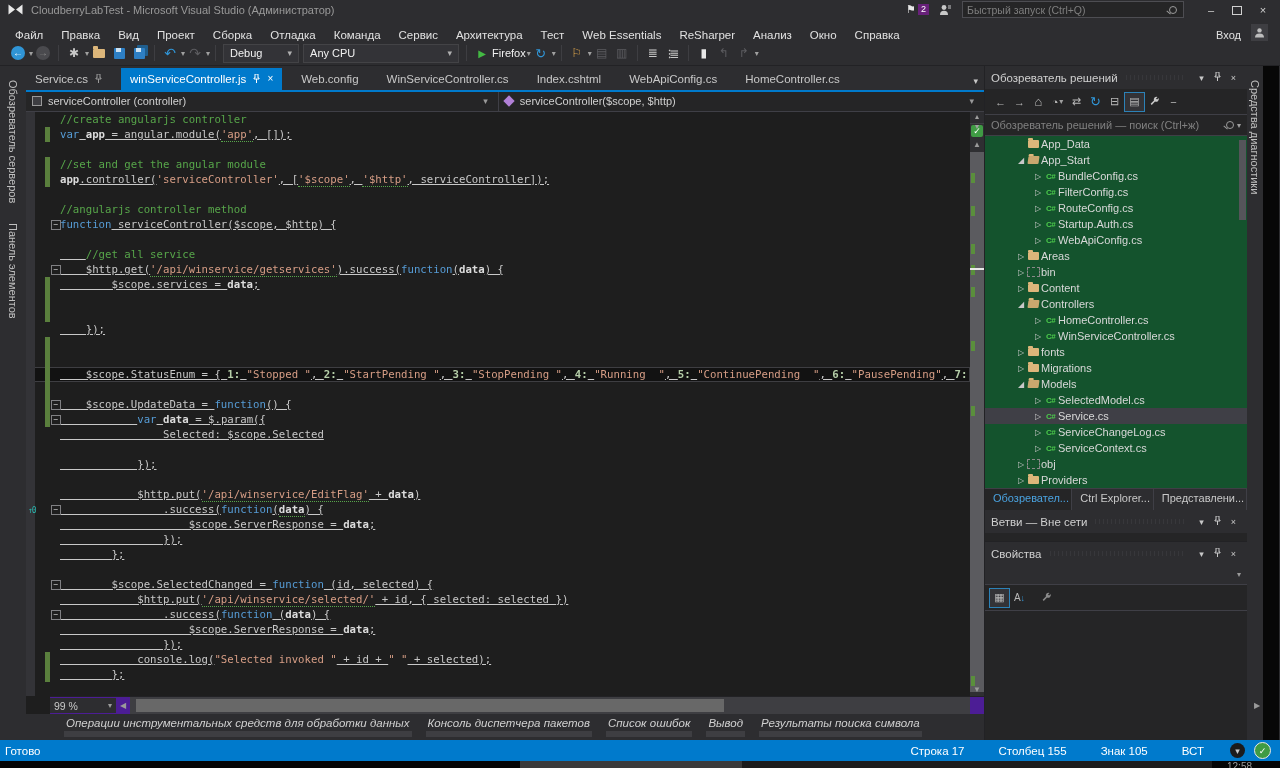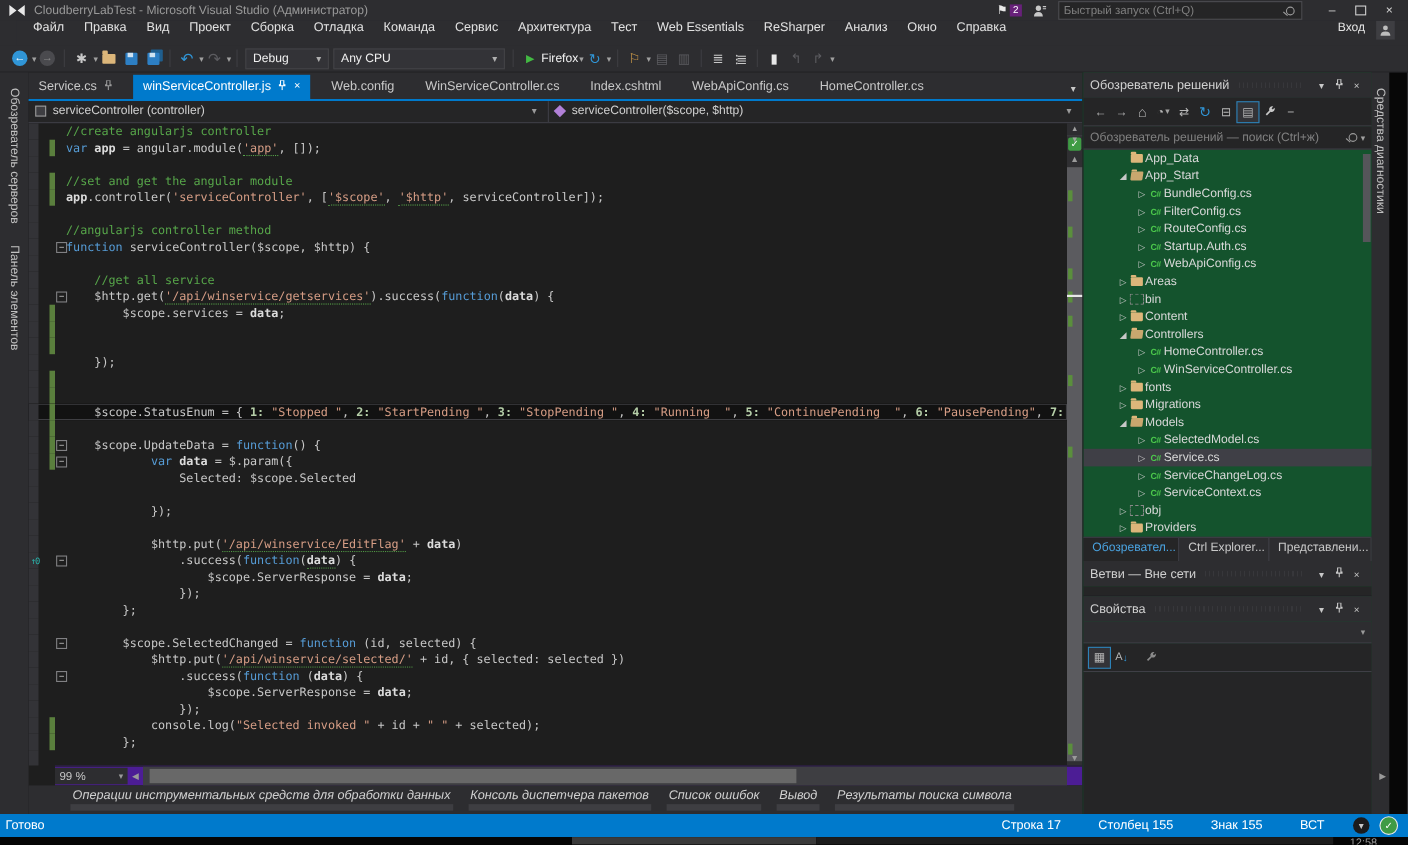--- a/index.html
+++ b/index.html
@@ -17,21 +17,21 @@
   .person{margin-right:10px;}
   .quick{width:212px;height:15px;background:#252526;border:1px solid #4d4d52;display:flex;align-items:center;padding:0 4px;color:#7f7f7f;}
   .quick .ph{flex:1;font-size:10.5px;}
   .mag{width:6px;height:6px;border:1.4px solid #9a9a9a;border-radius:50%;position:relative;margin-right:2px;}
   .mag:after{content:"";position:absolute;left:-4px;top:5px;width:5px;height:1.4px;background:#9a9a9a;transform:rotate(40deg);}
   .winbtns{display:flex;margin-left:14px;}
   .winbtn{width:26px;text-align:center;color:#d0d0d0;font-size:11px;cursor:default;}
   .restore-glyph{display:inline-block;width:8px;height:7px;border:1px solid #d0d0d0;position:relative;top:1px;}
 
   
-  .menubar{height:22px;display:flex;align-items:flex-start;padding:0 6px;background:#2d2d30;color:#e1e1e1;margin-left:15px;}
+  .menubar{height:22px;display:flex;align-items:flex-end;padding:0 6px;background:#2d2d30;color:#e1e1e1;}
   .menu-item{padding:0 9px;font-size:11.5px;white-space:nowrap;}
   .menubar .tb-spacer{flex:1;}
   .signin{padding:0 10px;}
   .avatarbox{width:17px;height:17px;background:#3e3e42;display:flex;align-items:center;justify-content:center;margin-right:6px;}
 
   
   .toolbar{height:24px;display:flex;align-items:center;padding:0 8px;background:#2d2d30;border-bottom:1px solid #222225;}
   .tico{display:inline-flex;align-items:center;justify-content:center;width:20px;height:20px;font-size:12px;color:#c8c8c8;}
   .circ{width:14px;height:14px;border-radius:50%;background:#3095d6;color:#fff;font-size:10px;line-height:14px;text-align:center;}
   .circ.dim{background:#4a4a4e;color:#8a8a8a;}
@@ -73,21 +73,21 @@
   .code{flex:1;overflow:hidden;position:relative;}
   .line{display:flex;height:15px;line-height:15px;font-family:"DejaVu Sans Mono",monospace;font-size:10.7px;white-space:pre;position:relative;}
   .line.cur{background:#121212;box-shadow:inset 0 0 0 1px #3e3e42;}
   .gut{width:34px;flex:none;position:relative;}
   .gut:before{content:"";position:absolute;left:0;top:0;bottom:0;width:9px;background:#333337;}
   .chgbar{position:absolute;left:19px;top:0;bottom:0;width:5px;background:#5a7f3d;}
   .foldbox{position:absolute;left:25px;top:3px;width:8px;height:8px;border:1px solid #808083;background:#1e1e1e;color:#c8c8c8;
     font-size:8px;line-height:7px;text-align:center;font-family:"DejaVu Sans Mono",monospace;}
   .mgn-ico{position:absolute;left:2px;top:1px;color:#2ab5ad;font-size:8px;letter-spacing:-1px;}
   .ltxt{flex:1;overflow:hidden;}
-  .p{color:#c8c8c8;} .c{color:#57a64a;} .k{color:#569cd6;} .s{color:#d69d85;}
+  .p{color:#c8c8c8;text-decoration:underline;} .c{color:#57a64a;} .k{color:#569cd6;} .s{color:#d69d85;}
   .q{color:#d69d85;border-bottom:1px dotted #57a64a;}
   .b{color:#dcdcdc;font-weight:bold;}
   .bq{color:#dcdcdc;font-weight:bold;border-bottom:1px dotted #57a64a;}
   .n{color:#b5cea8;font-weight:bold;}
 
   
   .vscroll{width:14px;flex:none;background:#2f2f32;position:relative;}
   .vs-split{height:11px;background:#2d2d30;border-bottom:1px solid #3e3e42;text-align:center;color:#a0a0a0;font-size:8px;line-height:10px;}
   .vs-check{width:12px;height:12px;margin:1px auto;background:#3f9b44;border-radius:2px;color:#fff;font-size:9px;line-height:12px;text-align:center;}
   .vs-arr{position:absolute;left:0;width:14px;text-align:center;color:#9a9a9a;font-size:8px;}
@@ -652,21 +652,21 @@
           <span class="vtab">Средства диагностики</span>
         </div>
       <div class="right-black"></div>
     </div>
 
     <div class="statusbar">
       <span class="sb-ready">Готово</span>
       <span class="sb-spacer"></span>
       <span class="sb-f">Строка 17</span>
       <span class="sb-f">Столбец 155</span>
-      <span class="sb-f">Знак 155</span>
+      <span class="sb-f">Знак 105</span>
       <span class="sb-f sb-mode">ВСТ</span>
       <span class="sb-ico dl">▾</span>
       <span class="sb-ico ok">✓</span>
     </div>
   </div>
 
   <div class="tstrip">
     <span class="tseg1"></span>
     <span class="tseg2"></span>
     <span class="ttime">12:58</span>

